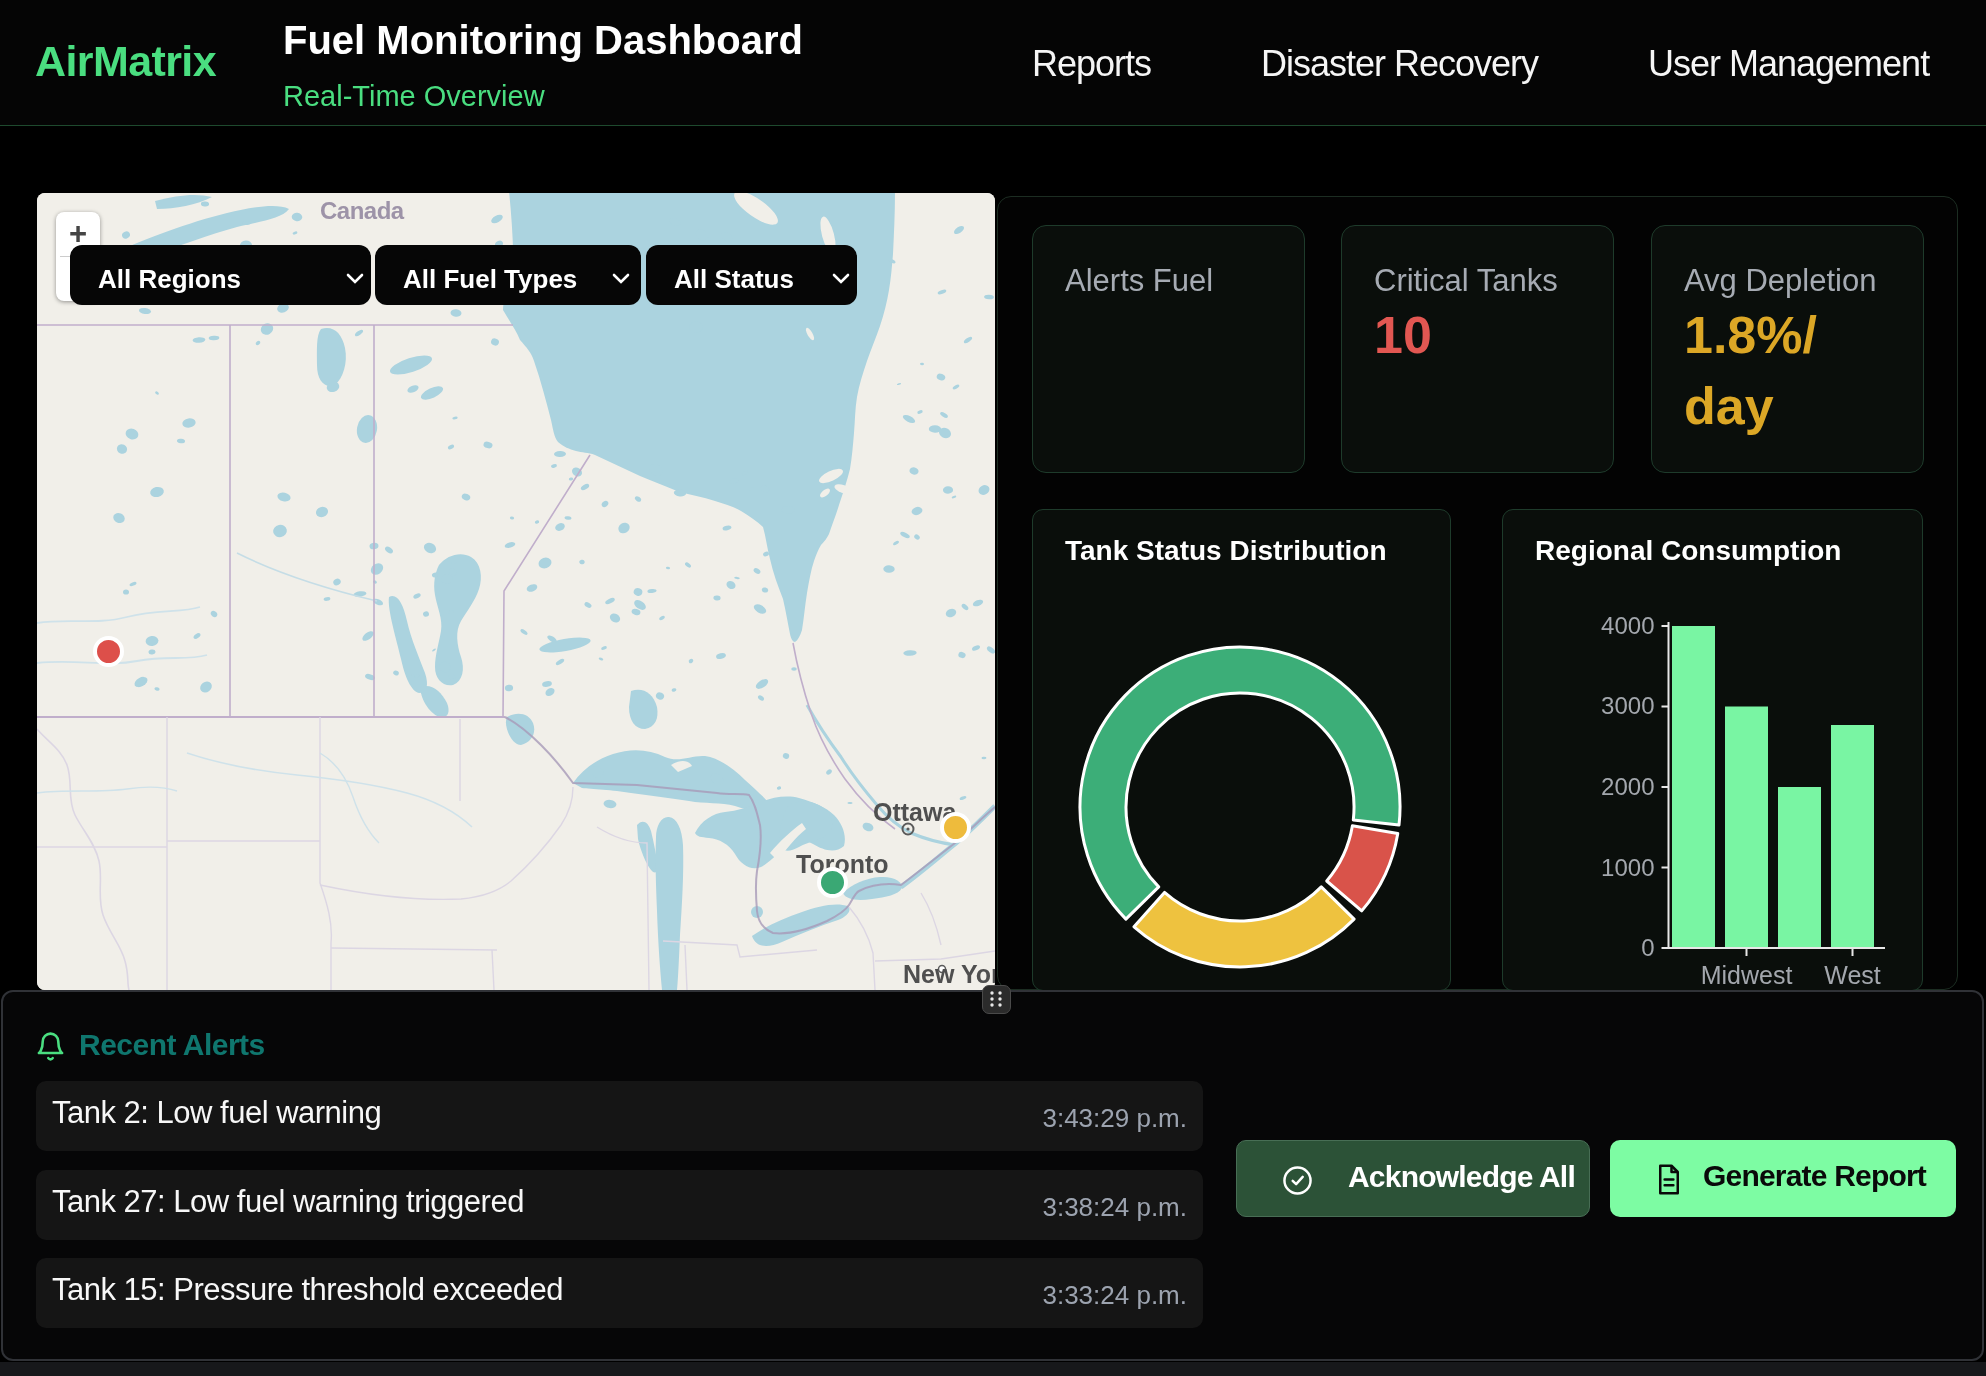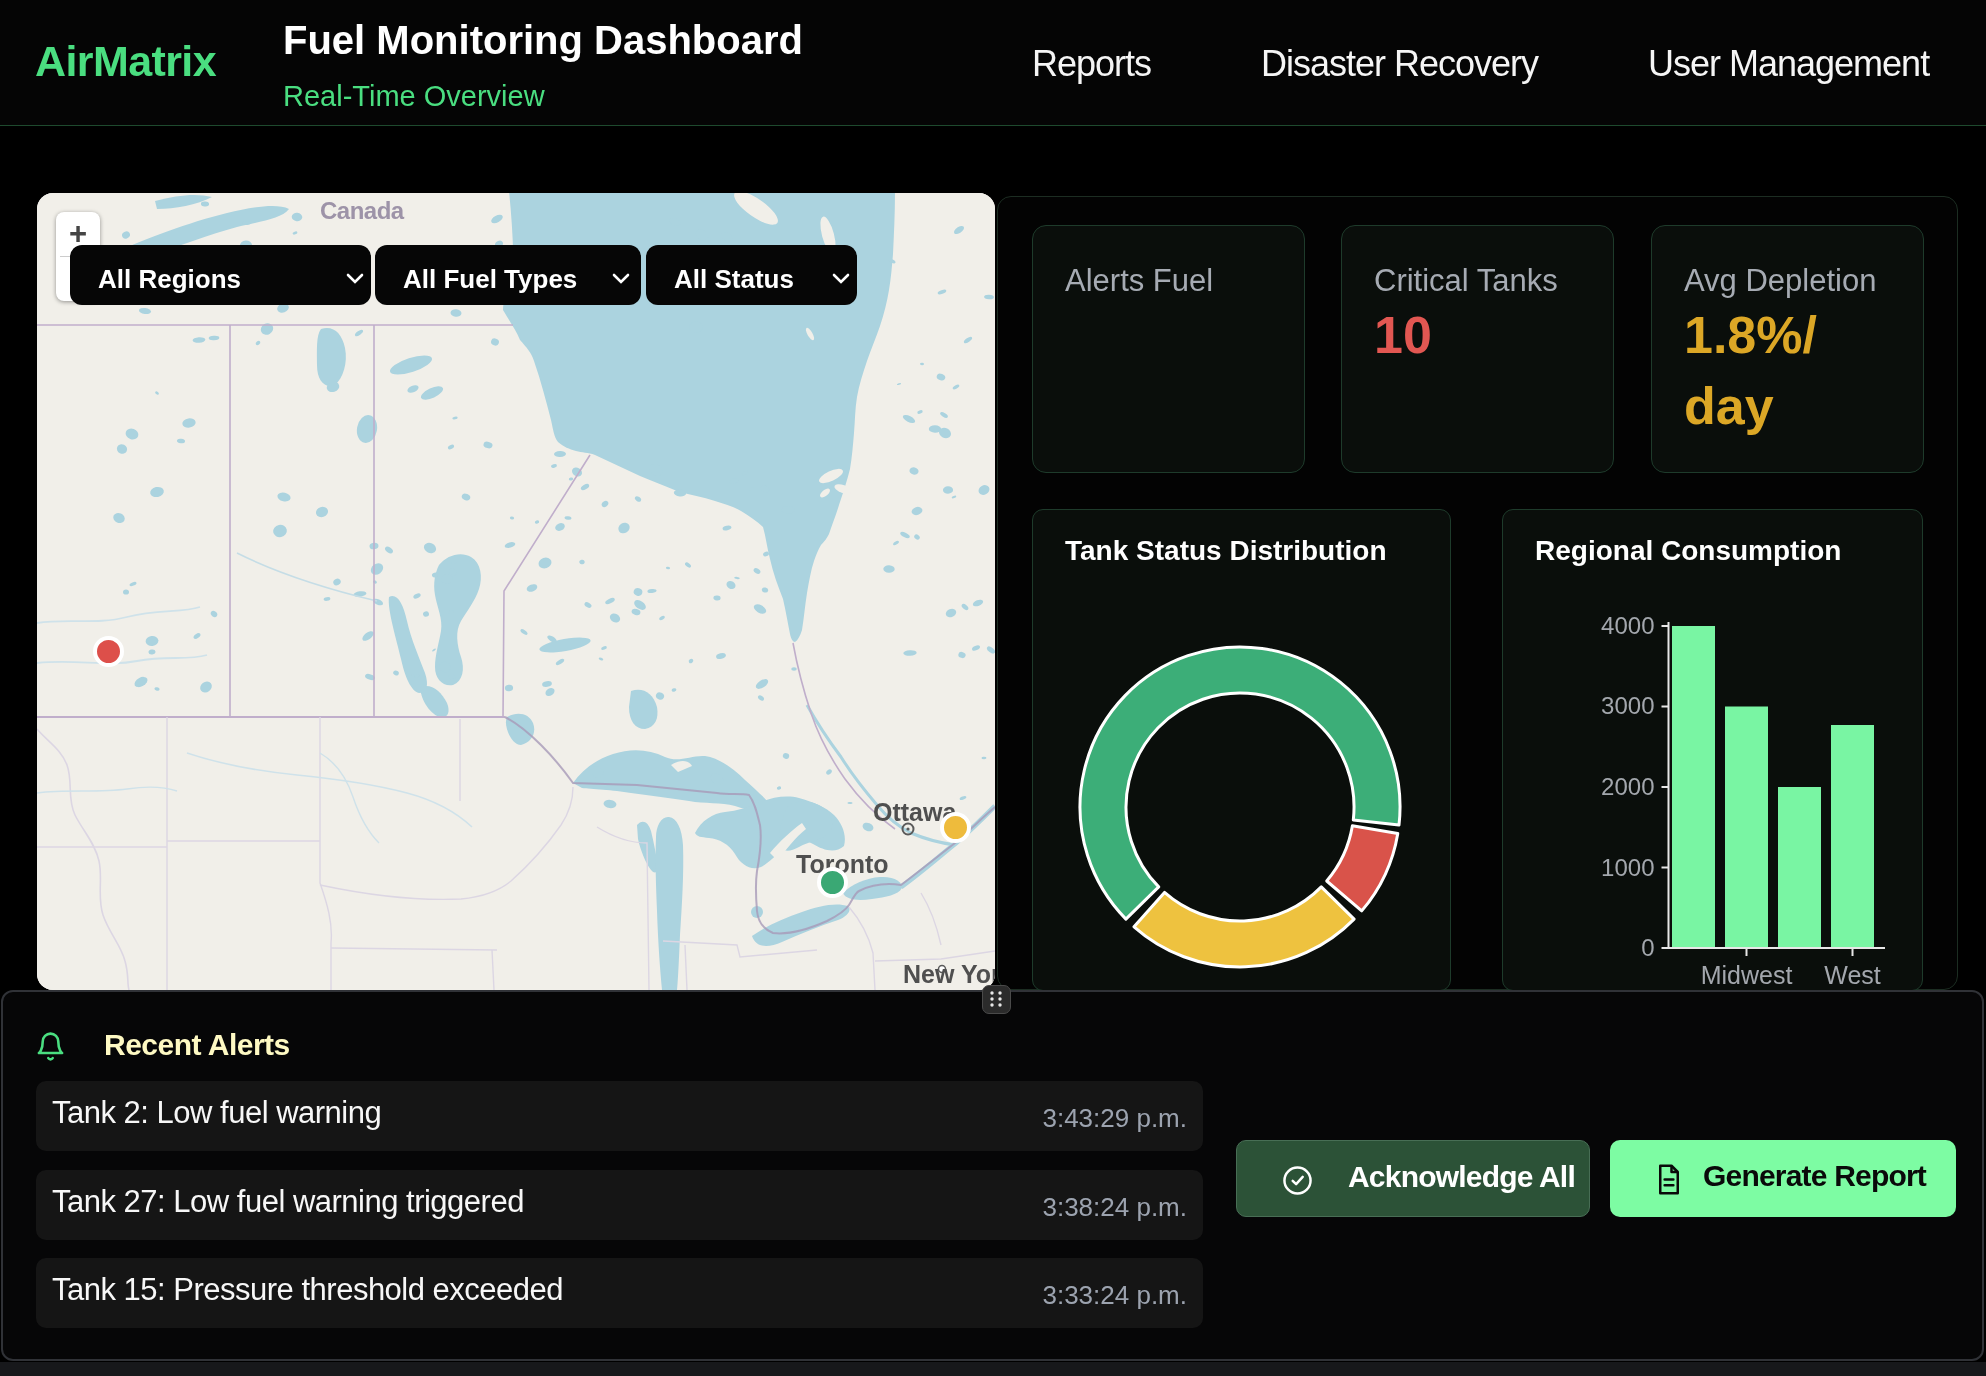--- a/index.html
+++ b/index.html
@@ -9,21 +9,21 @@
   
   #header { position:absolute; left:0; top:0; width:1986px; height:126px;
     background:#050505; border-bottom:1px solid #1e4a2e; }
   #logo { position:absolute; left:35px; top:37px; font-size:43px; font-weight:bold; letter-spacing:-0.6px; color:#4ade80; }
   #title { position:absolute; left:283px; top:18px; font-size:40px; font-weight:bold; color:#fff; }
   #subtitle { position:absolute; left:283px; top:80px; font-size:29px; color:#4ade80; }
   .nav { position:absolute; top:43px; font-size:36px; font-weight:400; letter-spacing:-1px; color:#f5f5f5; }
 
   
   #map { position:absolute; left:37px; top:193px; width:958px; height:797px;
-    border-radius:16px; overflow:hidden; background:#f1efe9; }
+    border-radius:8px; overflow:hidden; background:#f1efe9; }
   .pill { position:absolute; top:52px; height:60px; background:#060606; border-radius:12px;
     color:#fff; font-size:26px; font-weight:bold; line-height:68px; padding-left:28px; }
   .pill svg { position:absolute; top:28px; }
   #zoomctl { position:absolute; left:19px; top:19px; width:44px; height:89px; background:#fff;
     border-radius:8px; box-shadow:0 1px 4px rgba(0,0,0,.4); }
   #zoomctl:after { content:""; position:absolute; left:4px; top:44px; right:4px; height:1px; background:#ccc; }
   #zoomctl .plus { position:absolute; left:0; top:0; width:44px; height:44px; color:#454545;
     font-size:31px; font-weight:600; text-align:center; line-height:44px; }
   .marker { position:absolute; width:31px; height:31px; border-radius:50%; border:4px solid #fff; }
 
@@ -34,21 +34,21 @@
     border:1px solid #1e3b2b; border-radius:14px; }
   .statlabel { position:absolute; left:32px; top:37px; font-size:31px; font-weight:400; color:#a6abb3; }
   .statval { position:absolute; left:32px; top:74px; font-size:52px; font-weight:bold; line-height:71px; }
   .chartcard { position:absolute; top:312px; height:482px; background:#0a0e0b;
     border:1px solid #1e3b2b; border-radius:11px; overflow:hidden; }
   .charttitle { position:absolute; left:32px; top:25px; font-size:28px; font-weight:bold; color:#fff; }
 
   
   #apanel { position:absolute; left:1px; top:990px; width:1983px; height:371px;
     background:#060607; border:2px solid #303237; border-radius:12px; }
-  #atitle { position:absolute; left:76px; top:36px; font-size:30px; font-weight:bold; letter-spacing:-0.5px; color:#fef9c3;margin-left:25px; }
+  #atitle { position:absolute; left:76px; top:36px; font-size:30px; font-weight:bold; letter-spacing:-0.5px; color:#0f766e; }
   .arow { position:absolute; left:33px; width:1167px; height:70px; background:#151515; border-radius:10px; }
   .arow .t { position:absolute; left:16px; top:14px; font-size:31px; letter-spacing:-0.5px; color:#f7f7f7; }
   .arow .tm { position:absolute; right:16px; top:22px; font-size:26px; color:#9ca3af; }
   .btn { position:absolute; height:77px; border-radius:10px; font-weight:bold; font-size:30px; letter-spacing:-0.8px; }
   #ackbtn { left:1233px; top:148px; width:354px; background:#2c5237; color:#fff; border:1.5px solid #486e55; }
   #ackbtn .lbl { left:111px; top:19px; }
   #repbtn .lbl { left:93px; top:19px; }
   #repbtn { left:1607px; top:148px; width:346px; background:#7dfca3; color:#0a0a0a; }
   .btn .lbl { position:absolute; top:24px; }
   .btn svg { position:absolute; top:23px; }

